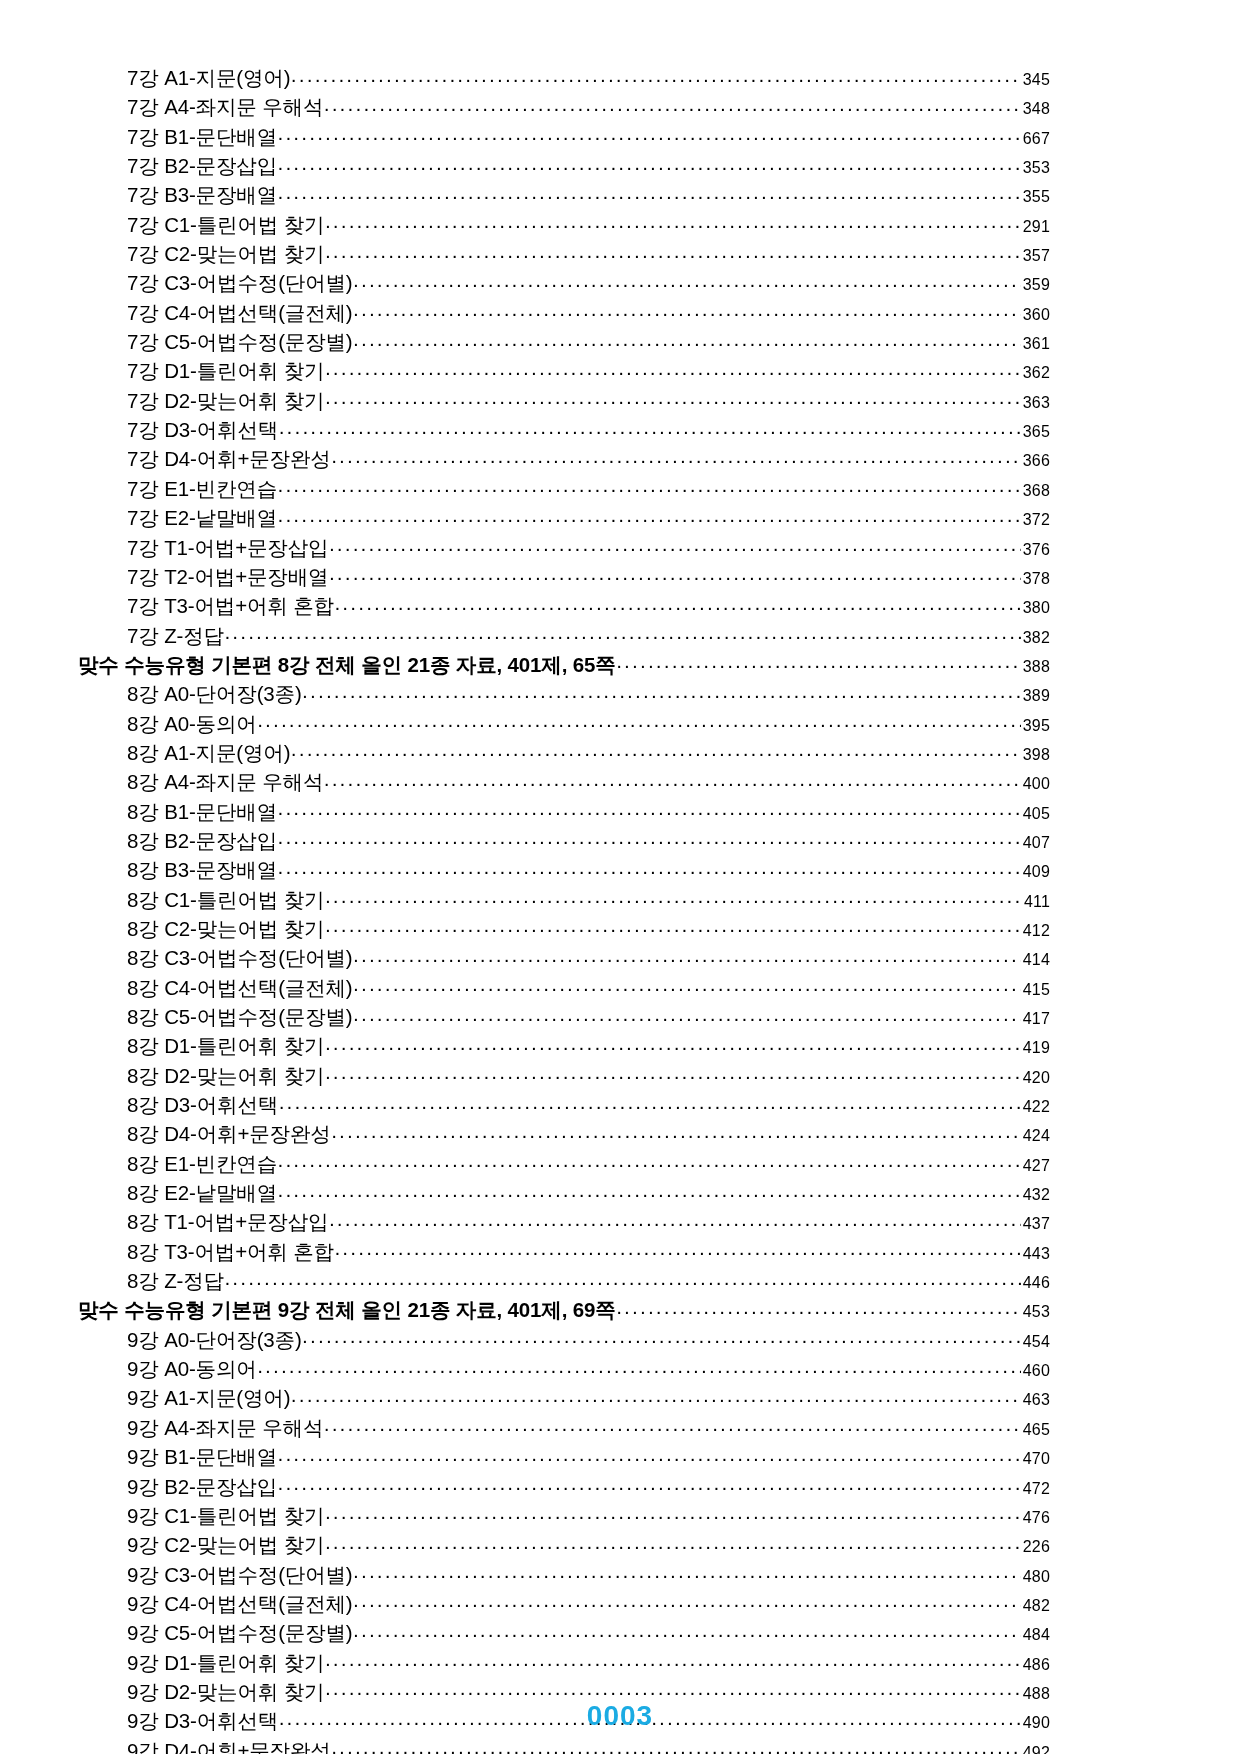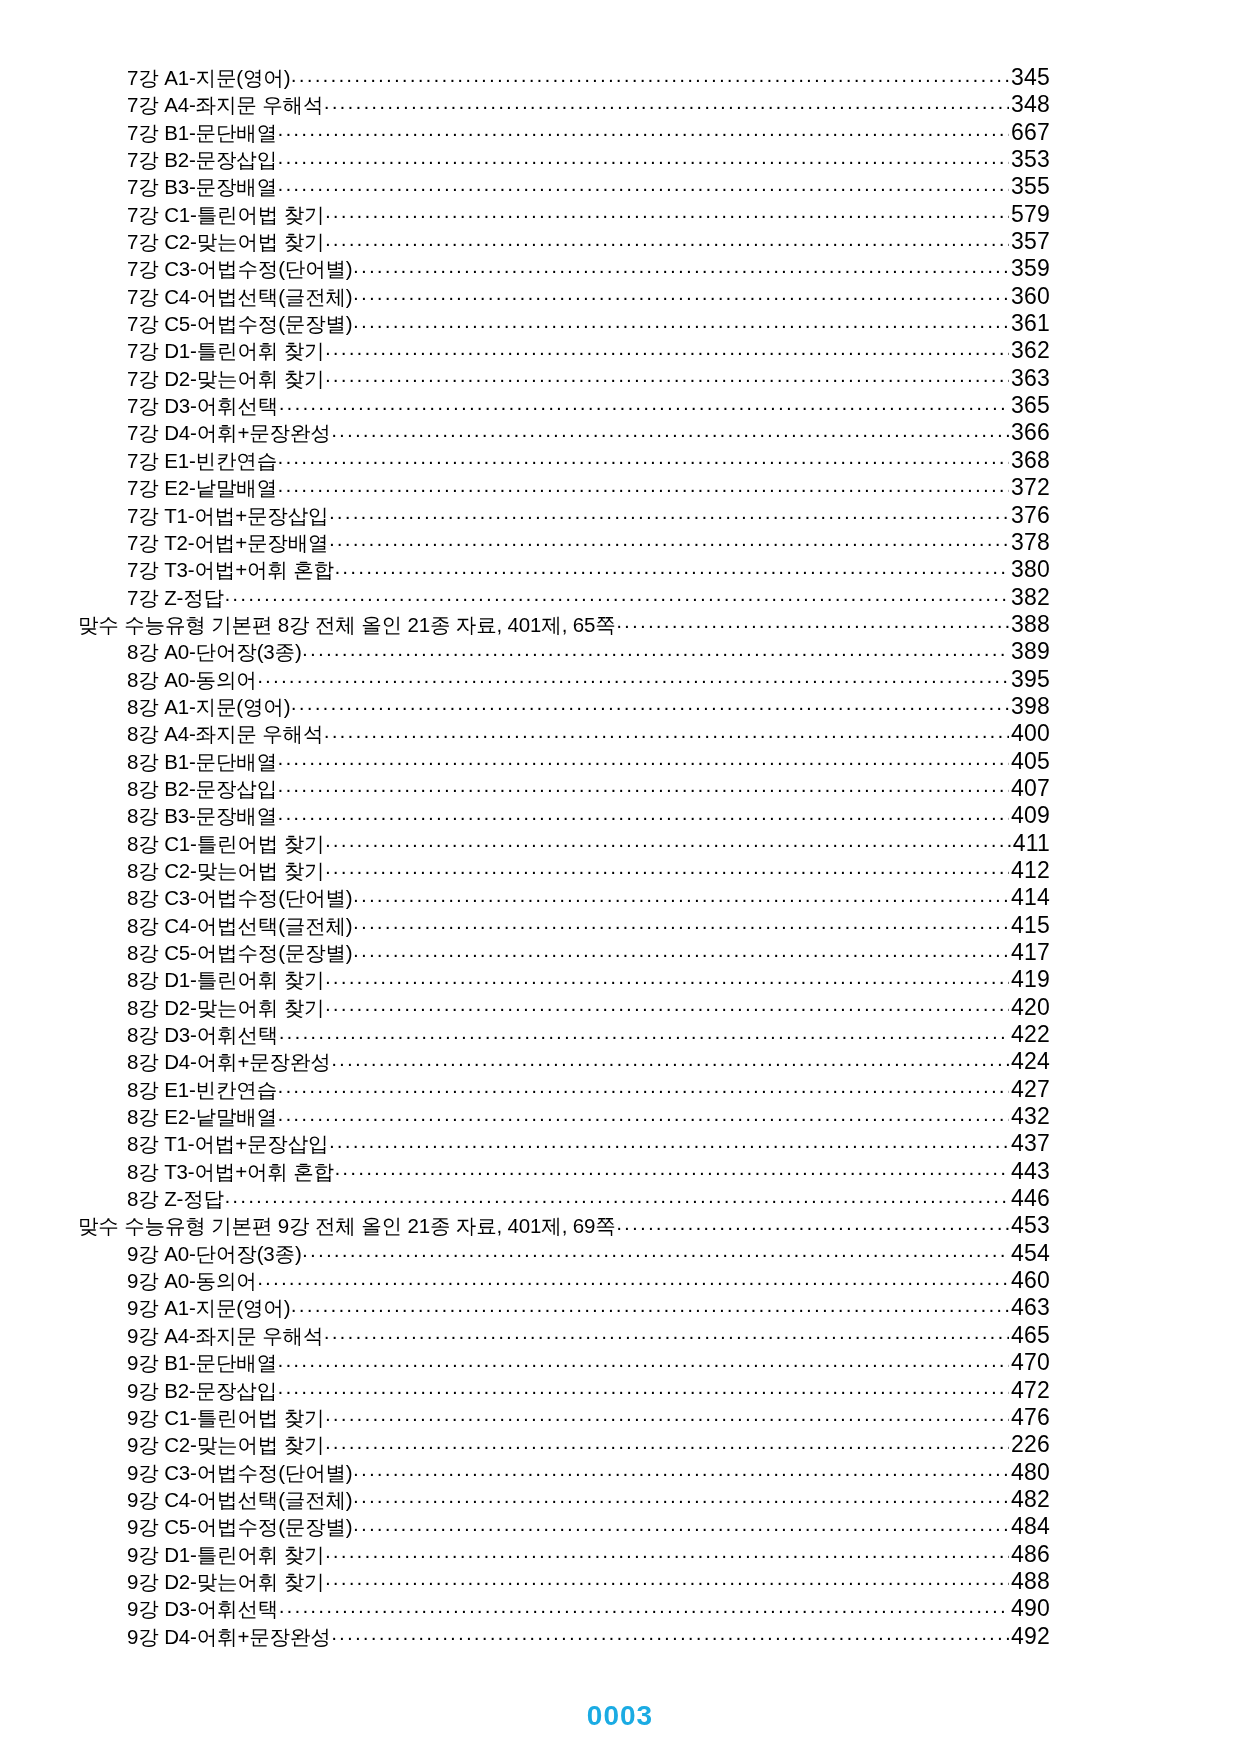--- a/index.html
+++ b/index.html
@@ -41,20 +41,21 @@
     white-space: nowrap;
   }
 
   
   .toc-row.level-sub .toc-label {
     padding-left: 49px;
   }
   
   .toc-row.level-head .toc-label {
     padding-left: 0;
+    font-weight: bold;
   }
 
   .toc-label {
     flex: 0 0 auto;
     letter-spacing: -0.15px;
   }
 
   .toc-leader {
     flex: 1 1 auto;
     min-width: 6px;
@@ -69,21 +70,21 @@
     top: 0;
     letter-spacing: 1.1px;
     font-size: 20.5px;
     color: #000;
   }
 
   .toc-page {
     flex: 0 0 auto;
     text-align: right;
     padding-left: 2px;
-    font-size: 23px;
+    font-size: 16px;
     letter-spacing: 0.2px;
   }
 
   #page-footer {
     position: absolute;
     left: 0;
     bottom: 22px;
     width: 1240px;
     text-align: center;
     font-size: 28px;
@@ -117,21 +118,21 @@
         <span class="toc-page">353</span>
       </li>
       <li class="toc-row level-sub">
         <span class="toc-label">7강 B3-문장배열</span>
         <span class="toc-leader"></span>
         <span class="toc-page">355</span>
       </li>
       <li class="toc-row level-sub">
         <span class="toc-label">7강 C1-틀린어법 찾기</span>
         <span class="toc-leader"></span>
-        <span class="toc-page">579</span>
+        <span class="toc-page">291</span>
       </li>
       <li class="toc-row level-sub">
         <span class="toc-label">7강 C2-맞는어법 찾기</span>
         <span class="toc-leader"></span>
         <span class="toc-page">357</span>
       </li>
       <li class="toc-row level-sub">
         <span class="toc-label">7강 C3-어법수정(단어별)</span>
         <span class="toc-leader"></span>
         <span class="toc-page">359</span>

